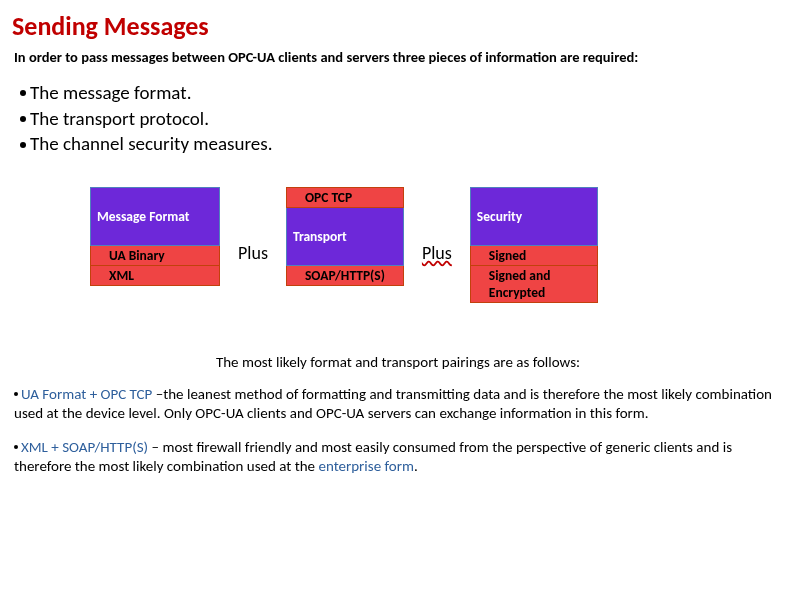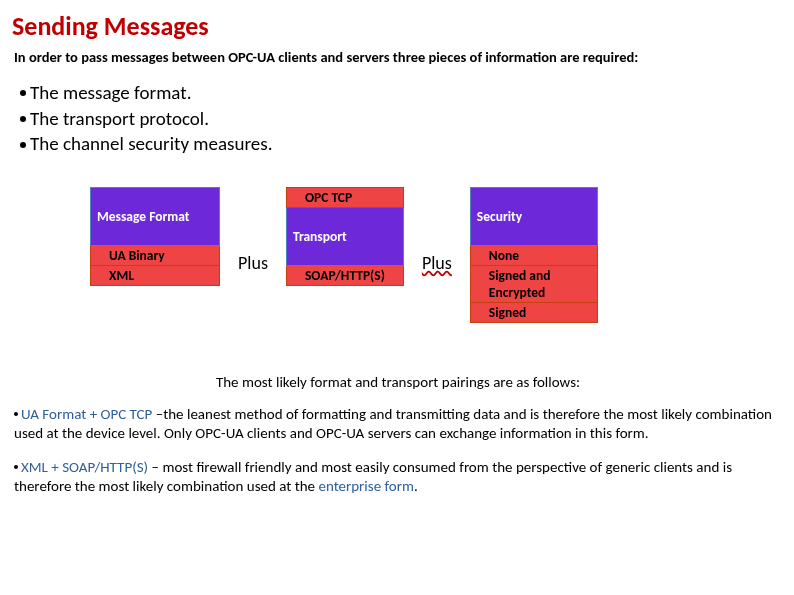--- a/index.html
+++ b/index.html
@@ -140,27 +140,24 @@
     </table>
 
   <div class="plus"><span class="squiggle">Plus</span></div>
 
   <table class="opc" style="width:128px;">
     <tbody>
         <tr>
           <th>Security</th>
         </tr>
     <tr>
-          <td>None</td>
+          <td>Signed</td>
         </tr>
     <tr>
           <td>Signed and Encrypted</td>
-        </tr>
-    <tr>
-          <td>Signed</td>
         </tr>
   </tbody>
     </table>
 </div>
 
 <div class="section-intro">The most likely format and transport pairings are as follows:</div>
 
 <div class="para">
   <span class="smdot"></span><span class="hl">UA Format + OPC TCP</span><span> –the leanest method of formatting and transmitting data and is therefore the most likely combination used at the device level. Only OPC-UA clients and OPC-UA servers can exchange information in this form.</span>
 </div>

